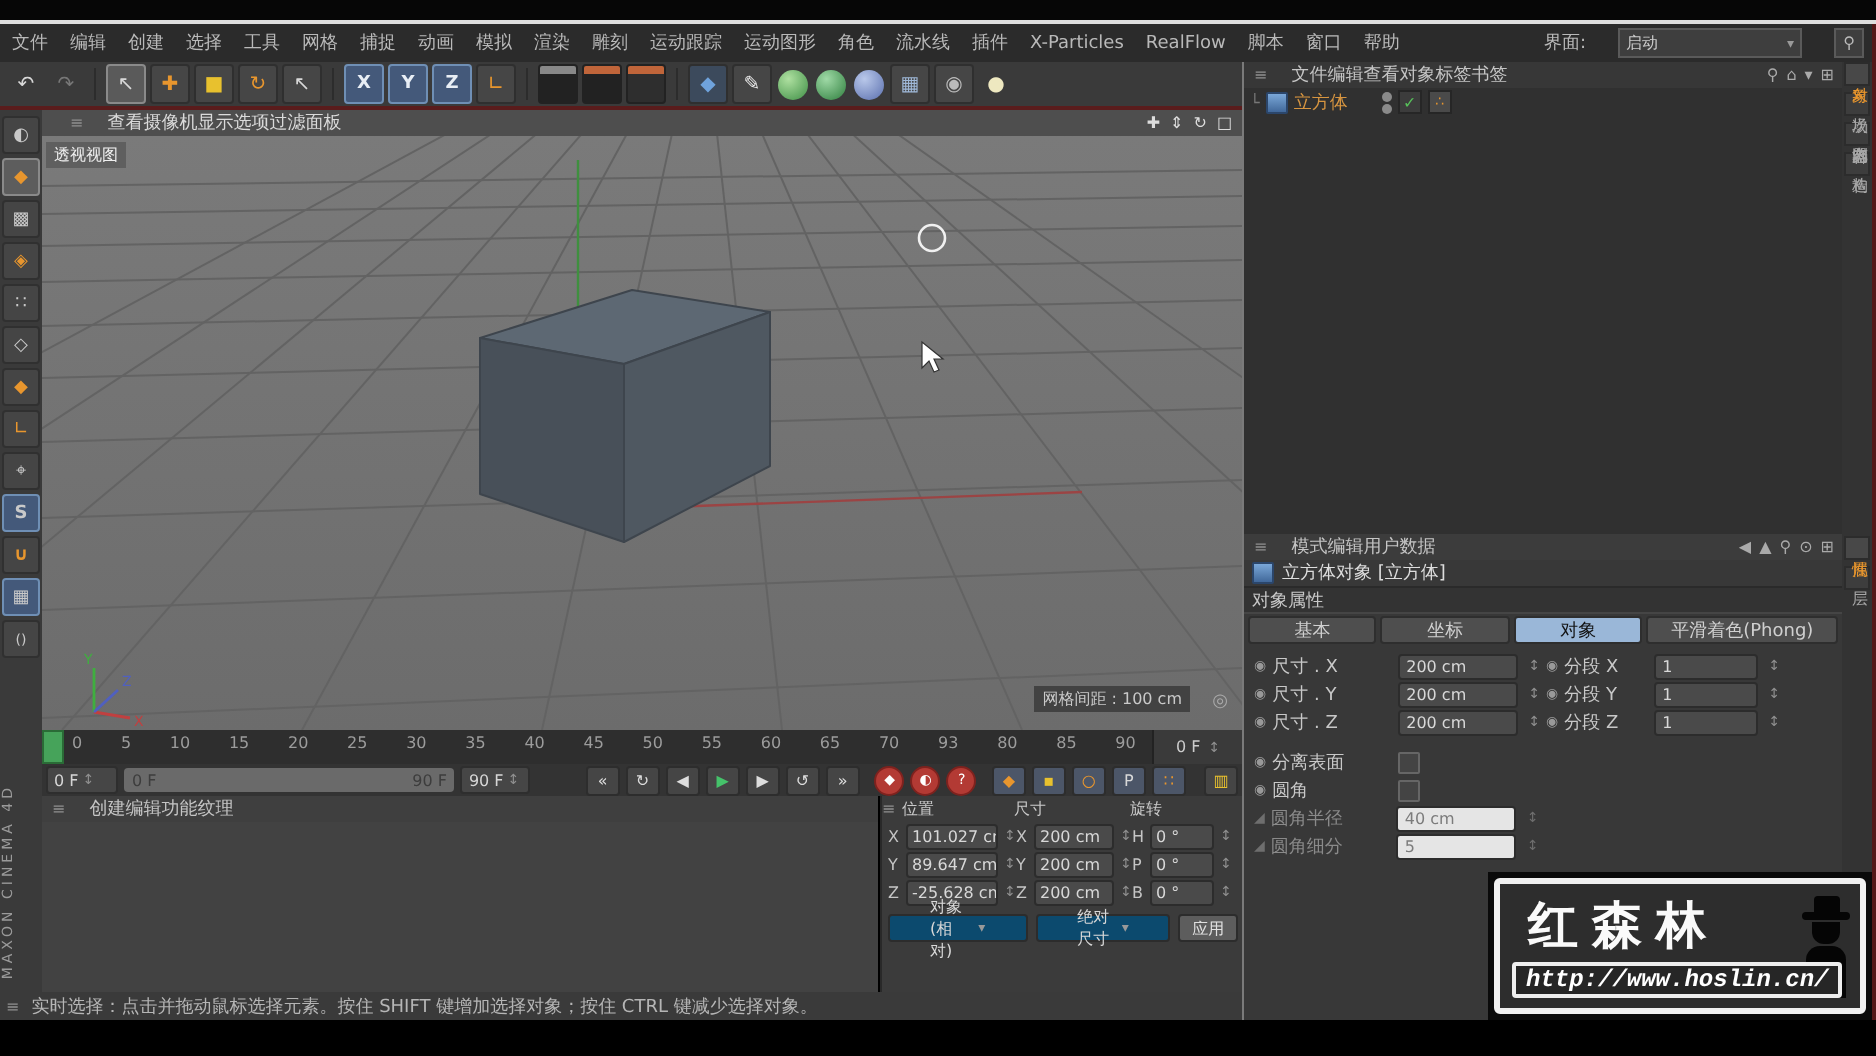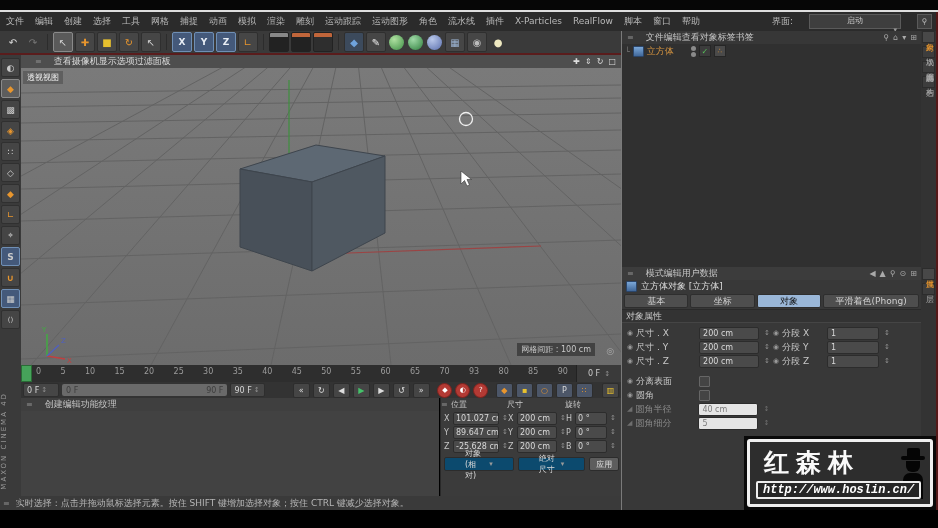--- a/index.html
+++ b/index.html
@@ -11,21 +11,21 @@
   .ico{display:inline-flex;align-items:center;justify-content:center;}
 
   
   #strip-top{left:0;top:0;width:938px;height:10px;background:#060606;}
   #strip-line{left:0;top:10px;width:938px;height:2px;background:#dedede;}
 
   
   #menubar{left:0;top:12px;width:938px;height:19px;background:#2b2b2b;font-size:9px;color:#b9b9b9;padding-left:6px;box-sizing:border-box;}
   #menubar .mi{margin-right:11px;white-space:nowrap;cursor:default;}
   #ui-right{margin-left:auto;display:flex;align-items:center;gap:16px;margin-right:6px;}
-  #ui-dd{width:84px;height:13px;background:#3e3e3e;border:1px solid #5a5a5a;font-size:8px;color:#ccc;display:flex;align-items:center;padding:0 3px;flex-direction:column;}
+  #ui-dd{width:84px;height:13px;background:#3e3e3e;border:1px solid #5a5a5a;font-size:8px;color:#ccc;display:flex;align-items:center;padding:0 3px;}
   #ui-dd .dd{margin-left:auto;color:#999;font-size:7px;}
   .sqbtn{width:13px;height:13px;background:#3e3e3e;border:1px solid #5a5a5a;font-size:8px;color:#bbb;}
 
   
   #toolbar{left:0;top:31px;width:621px;height:22px;background:#3a3a3a;padding-left:4px;gap:2px;box-sizing:border-box;}
   .tbtn{width:18px;height:18px;background:#464646;border:1px solid #2f2f2f;border-radius:2px;font-size:10px;color:#d8d8d8;flex:none;}
   .tbtn.hl{background:#5a5a5a;border-color:#8a8a8a;}
   .tbtn.axisbox{background:#44597a;border-color:#6f8fb5;color:#e8eef5;font-size:9px;font-weight:bold;}
   .tsep{width:1px;height:16px;background:#2c2c2c;margin:0 3px;flex:none;}
   .clap{width:18px;height:18px;border-radius:2px;border:1px solid #222;background:linear-gradient(#888 0 4px,#222 4px 100%);flex:none;}
@@ -455,27 +455,27 @@
         <span>▲</span>
         <span>⚲</span>
         <span>⊙</span>
         <span>⊞</span>
       </span>
     </div>
     <div id="am-title">
       <span class="obj-cube"></span>
       <span>立方体对象 [立方体]</span>
     </div>
+    <div id="am-section">对象属性</div>
     <div id="am-tabs">
       <span class="atab">基本</span>
       <span class="atab">坐标</span>
       <span class="atab sel">对象</span>
       <span class="atab phong">平滑着色(Phong)</span>
     </div>
-    <div id="am-section">对象属性</div>
 
     <div class="arow" style="margin-top:3px;">
       <span class="bullet">◉</span>
       <span class="alab">尺寸 . X</span>
       <span class="afield">
           <span>200 cm</span>
         </span>
       <span class="spin">↕</span>
       <span class="bullet">◉</span>
       <span class="alab2">分段 X</span>

